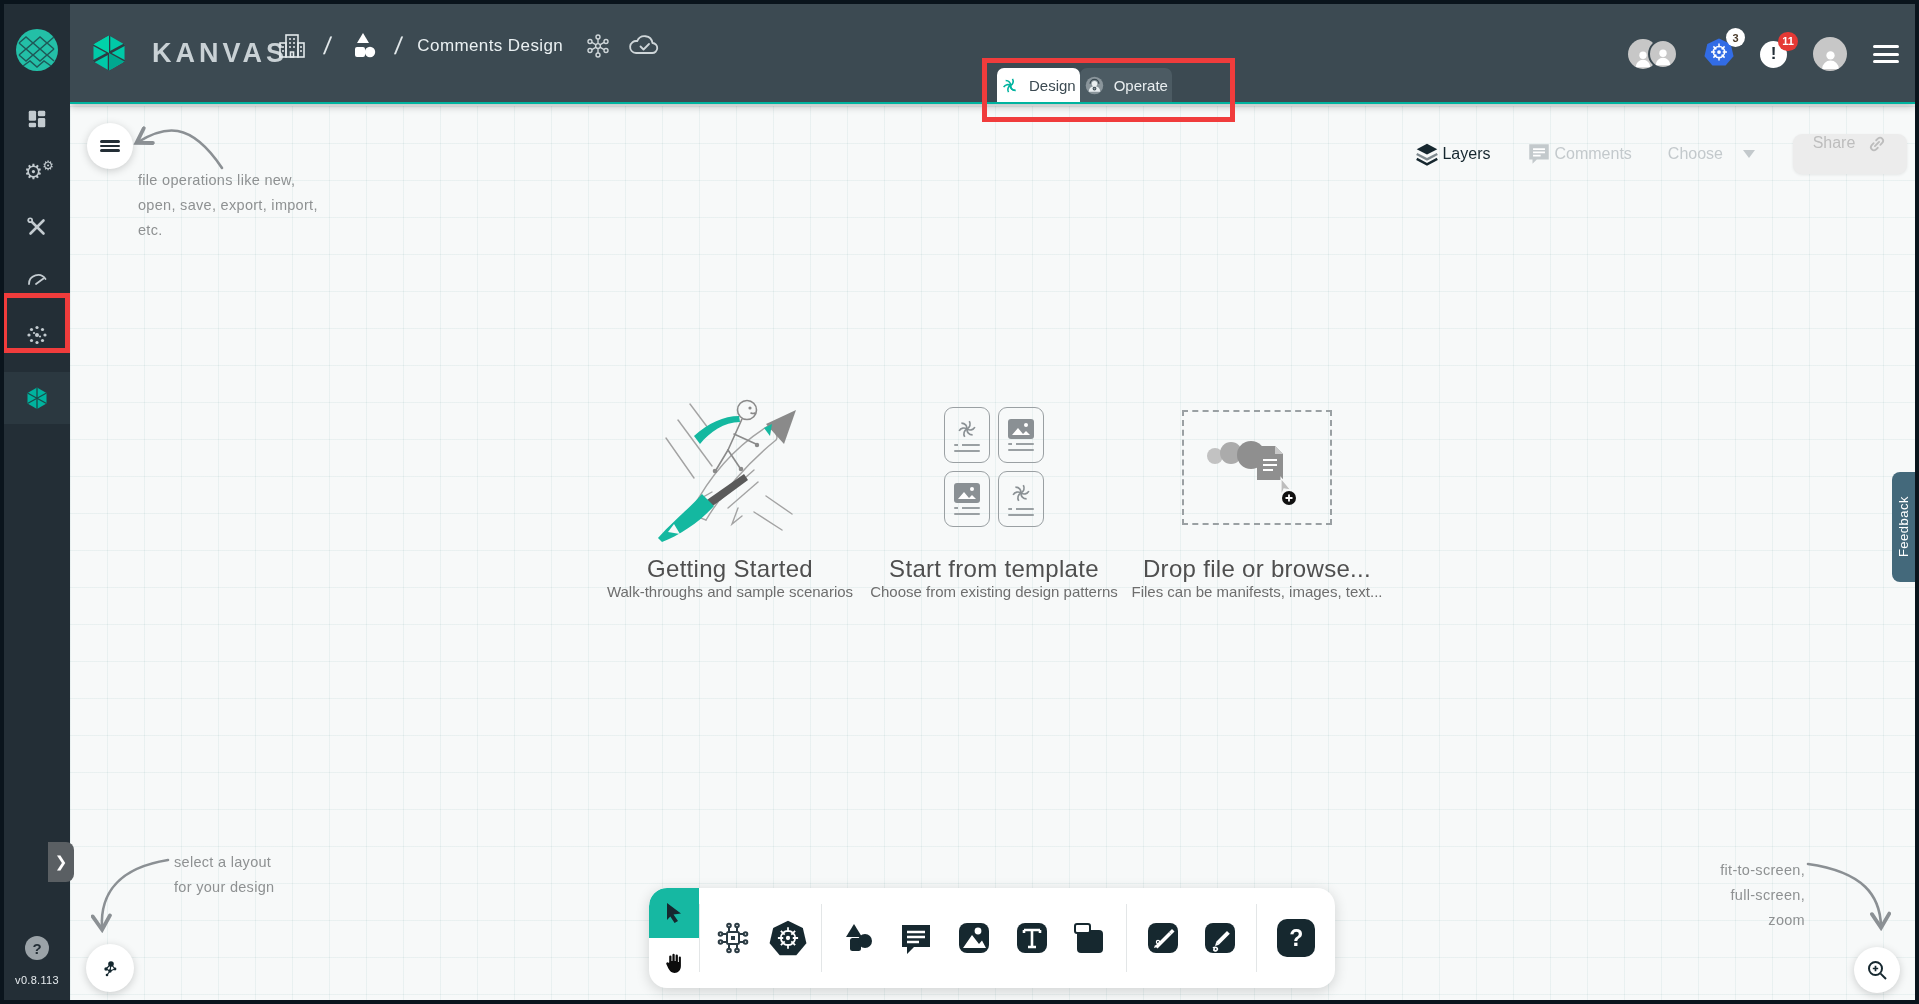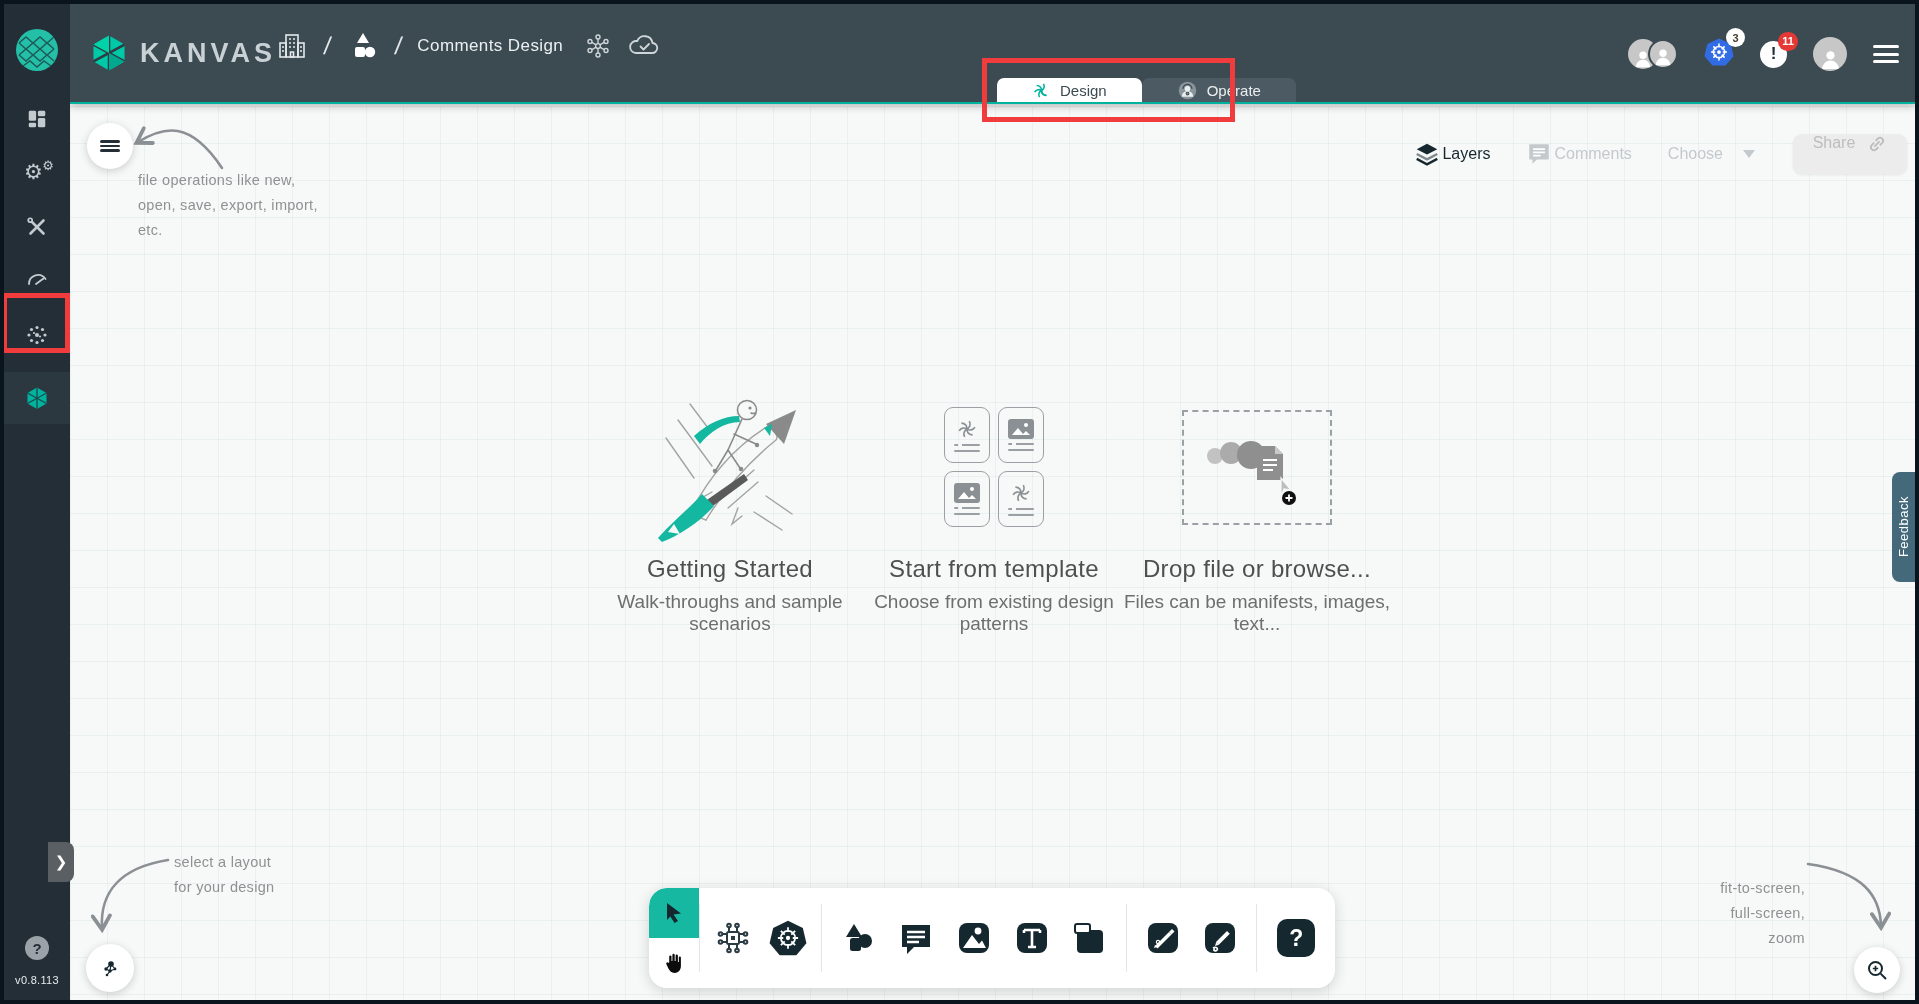--- a/index.html
+++ b/index.html
@@ -16,29 +16,29 @@
   .gear-wrap{position:relative;width:26px;height:24px;font-size:21px;line-height:22px;color:#C3CBD0}
   .gear-sm{position:absolute;right:-4px;top:-6px;font-size:13px}
   .red-box-side{position:absolute;left:-2px;top:289px;width:68px;height:60px;border:5px solid #F03C3C;z-index:40;pointer-events:none}
   .rail-bottom{margin-top:auto;display:flex;flex-direction:column;align-items:center;gap:14px;padding-bottom:14px;width:100%}
   .help-circle{width:24px;height:24px;border-radius:50%;background:#9BA3A8;color:#232E36;font-size:15px;font-weight:bold;display:flex;align-items:center;justify-content:center;cursor:pointer}
   .version{font-size:11px;color:#E6EBEE;letter-spacing:.3px}
   .rail-flyout{position:absolute;left:44px;top:838px;width:26px;height:40px;background:#5A5F63;border-radius:0 8px 8px 0;color:#fff;display:flex;align-items:center;justify-content:center;font-size:15px;cursor:pointer;z-index:25}
 
   
   .header{position:absolute;left:66px;right:0;top:0;height:100px;background:#3C4A52;border-bottom:2px solid #00B39F;z-index:15;box-shadow:0 2px 8px rgba(0,0,0,.28)}
-  .brand{position:absolute;left:20px;top:30px;display:flex;align-items:center;gap:12px;cursor:pointer}
+  .brand{position:absolute;left:20px;top:30px;display:flex;align-items:center;gap:24px;cursor:pointer}
   .brand-text{font-size:27px;font-weight:bold;color:#C9D1D5;letter-spacing:4px}
   .crumb{position:absolute;left:206px;top:26px;display:flex;align-items:center;gap:16px;color:#DFE5E8}
   .crumb .sep{font-size:24px;font-weight:300;color:#E3E9EB;transform:skewX(-8deg)}
   .crumb-name{font-size:17px;color:#EAF0F2;letter-spacing:.4px}
   .crumb-ic{cursor:pointer;display:flex;align-items:center}
 
   .tabs{position:absolute;left:927px;bottom:0;display:flex}
-  .tab{height:24px;display:flex;align-items:center;gap:9px;padding:0 35px;border-radius:7px 7px 0 0;font-size:15px;cursor:pointer}
+  .tab{height:34px;display:flex;align-items:center;gap:9px;padding:0 4px;border-radius:7px 7px 0 0;font-size:15px;cursor:pointer}
   .tab.active{background:#FFFFFF;color:#3C4A52}
   .tab.inactive{background:#4C5B63;color:#E9EEF0}
   .red-box-tabs{position:absolute;left:978px;top:54px;width:253px;height:64px;border:5px solid #F03C3C;z-index:50;pointer-events:none}
 
   .hdr-right{position:absolute;right:16px;top:0;height:100px;display:flex;align-items:center;gap:26px}
   .avatar{border-radius:50%;background:#C7C7C7;display:flex;align-items:flex-end;justify-content:center;overflow:hidden;cursor:pointer}
   .avpair{display:flex;cursor:pointer}
   .avpair .avatar+.avatar{margin-left:-10px;border:2px solid #3C4A52}
   .badge-wrap{position:relative;cursor:pointer}
   .badge{position:absolute;top:-9px;right:-11px;min-width:19px;height:19px;border-radius:10px;font-size:11px;font-weight:bold;display:flex;align-items:center;justify-content:center;padding:0 4px}
@@ -52,33 +52,33 @@
   .canvas{position:absolute;left:66px;top:102px;right:0;bottom:0;background-color:#F7F9F9;
     background-image:linear-gradient(rgba(90,150,150,.09) 1px,transparent 1px),linear-gradient(90deg,rgba(90,150,150,.09) 1px,transparent 1px);
     background-size:37px 37px;overflow:hidden}
   .arrow-layer{position:absolute;inset:0;pointer-events:none;z-index:5}
   .fab{position:absolute;border-radius:50%;background:#fff;box-shadow:0 2px 8px rgba(0,0,0,.18);display:flex;align-items:center;justify-content:center;cursor:pointer;z-index:6}
   .menu-fab{left:17px;top:17px;width:46px;height:46px}
   .menu-fab i{display:block;width:20px;height:2.6px;background:#232E36;border-radius:2px;margin:2.1px 0}
   .ann{position:absolute;color:#8E9192;font-size:14.5px;line-height:25px;letter-spacing:.3px;z-index:4}
   .ann-file{left:68px;top:62px}
   .ann-layout{left:104px;top:744px}
-  .ann-zoom{right:110px;top:770px;text-align:right}
+  .ann-zoom{right:110px;top:752px;text-align:right}
 
   
   .c-tools{position:absolute;top:28px;right:8px;display:flex;align-items:center;gap:36px;z-index:6}
   .c-tool{display:flex;align-items:center;gap:2px;font-size:16px;cursor:pointer}
   .c-tool.dark{color:#16272F}
   .c-tool.dim{color:#C3C9CC}
   .share-btn{width:114px;height:40px;border-radius:9px;background:#ECECEC;color:#BDBDBD;font-size:16px;display:flex;justify-content:center;gap:12px;cursor:pointer;box-shadow:0 1px 3px rgba(0,0,0,.08)}
 
   
   .card{position:absolute;text-align:center;cursor:pointer;z-index:4}
   .card h2{font-size:24px;font-weight:400;color:#4F4F4F;letter-spacing:.3px}
-  .card p{font-size:19px;color:#6E6E6E;margin-top:8px}
+  .card p{font-size:15px;color:#6E6E6E;margin-top:0}
   .card .art{height:150px;display:flex;align-items:center;justify-content:center;margin-bottom:13px}
   .card1{left:510px;top:286px;width:300px}
   .card2{left:774px;top:286px;width:300px}
   .card3{left:1037px;top:286px;width:300px}
   .tile-grid{display:grid;grid-template-columns:46px 46px;gap:8px}
   .tile{width:46px;height:56px;border:1.6px solid #9AA0A3;border-radius:9px;display:flex;flex-direction:column;align-items:center;justify-content:center;gap:4px;background:transparent}
   .tile .ln{width:26px;height:2.4px;background:#9AA0A3;border-radius:2px}
   .tile .ln.dot{width:26px;background:linear-gradient(90deg,#9AA0A3 4px,transparent 4px,transparent 8px,#9AA0A3 8px)}
   .dropzone{width:150px;height:115px;border:2px dashed #9AA0A3;display:flex;align-items:center;justify-content:center}
 

